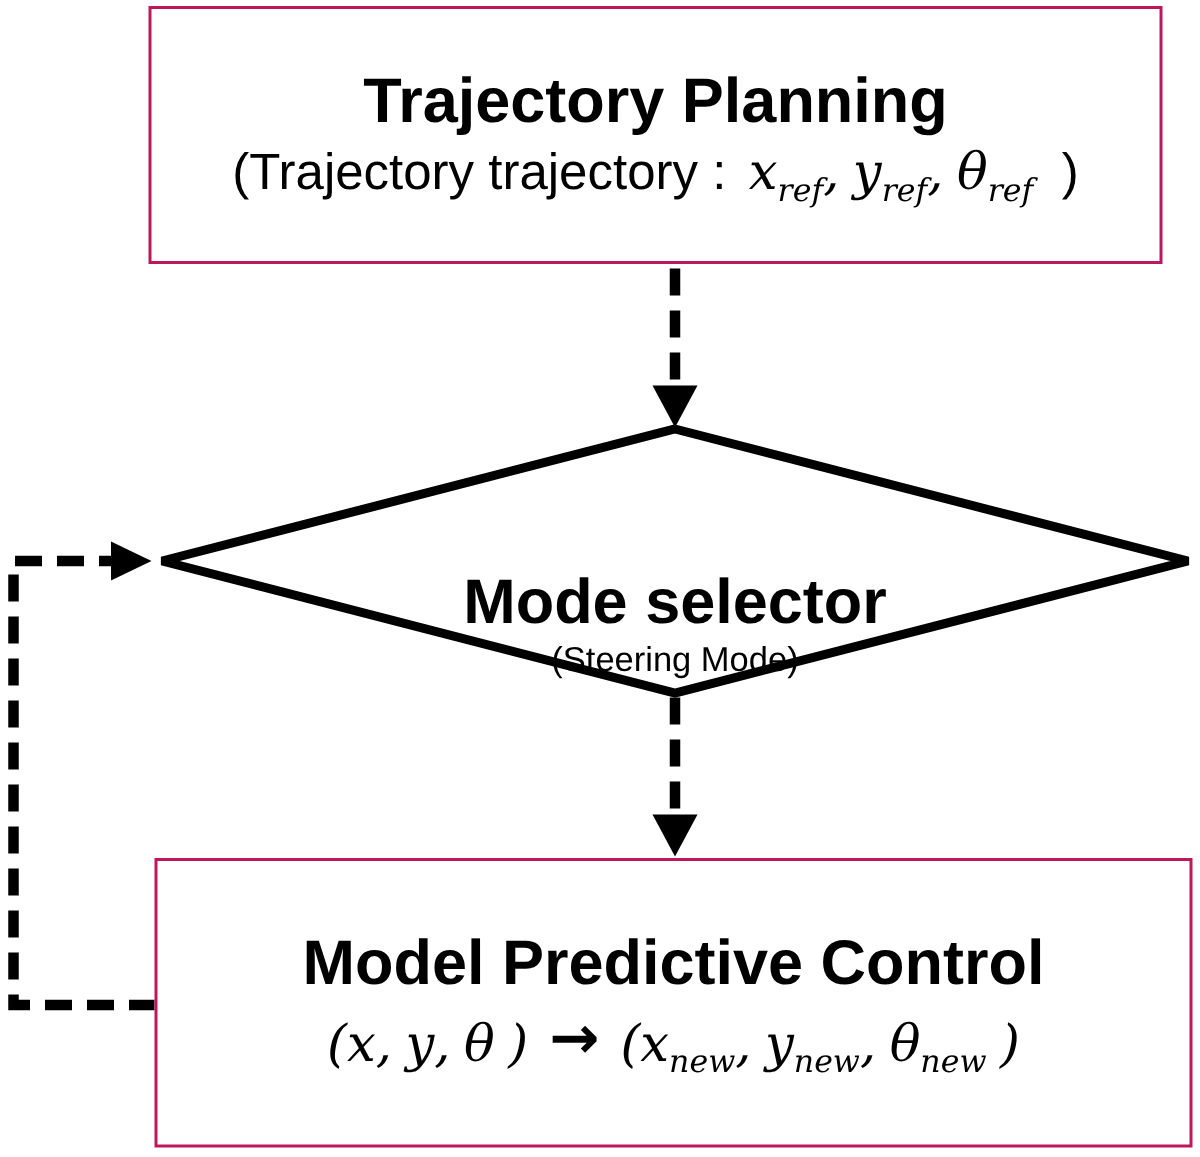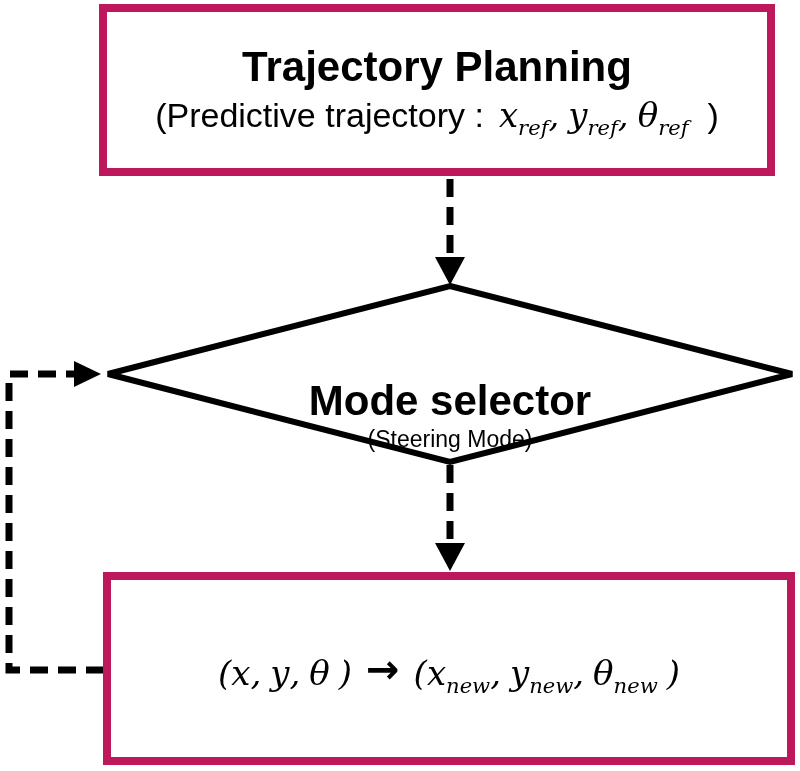--- a/index.html
+++ b/index.html
@@ -19,21 +19,21 @@
   #connector-layer {
     position: absolute;
     left: 0;
     top: 0;
     width: 800px;
     height: 771px;
   }
   .node-box {
     position: absolute;
     box-sizing: border-box;
-    border: 8px solid #be185d;
+    border: 2px solid #be185d;
     background: #ffffff;
     display: flex;
     flex-direction: column;
     justify-content: center;
     align-items: center;
     text-align: center;
   }
   #top-box {
     left: 99px;
     top: 4px;
@@ -123,28 +123,29 @@
     <line x1="450" y1="465" x2="450" y2="544" stroke="#000000" stroke-width="7" stroke-dasharray="18 10"></line>
     <polygon points="435,543 465,543 450,571" fill="#000000"></polygon>
 
     <polyline points="104,670 9,670 9,374 74,374" fill="none" stroke="#000000" stroke-width="7" stroke-dasharray="18 10"></polyline>
     <polygon points="74,361 74,387 101,374" fill="#000000"></polygon>
   </svg>
 
   <div id="top-box" class="node-box">
     <div class="node-title">Trajectory Planning</div>
     <div class="node-subtitle">
-      <span>(Predictive trajectory :</span><span class="math math-group"><span class="mvar"><span>x</span><sub>ref</sub><span class="msep">,</span></span><span class="mvar"><span>y</span><sub>ref</sub><span class="msep">,</span></span><span class="mvar"><span>θ</span><sub>ref</sub><span class="msep"></span></span></span><span class="suffix-paren">)</span>
+      <span>(Trajectory trajectory :</span><span class="math math-group"><span class="mvar"><span>x</span><sub>ref</sub><span class="msep">,</span></span><span class="mvar"><span>y</span><sub>ref</sub><span class="msep">,</span></span><span class="mvar"><span>θ</span><sub>ref</sub><span class="msep"></span></span></span><span class="suffix-paren">)</span>
     </div>
   </div>
 
   <div id="diamond-label">
     <div class="node-title">Mode selector</div>
     <div class="diamond-subtitle">(Steering Mode)</div>
   </div>
 
   <div id="bottom-box" class="node-box">
+    <div class="node-title">Model Predictive Control</div>
     <div class="node-subtitle">
       <span class="math"><span>(</span><span class="mvar"><span>x</span><sub></sub><span class="msep">,</span></span><span class="mvar"><span>y</span><sub></sub><span class="msep">,</span></span><span class="mvar"><span>θ</span><sub></sub><span class="msep"></span></span><span>)</span></span><span class="flow-arrow">→</span><span class="math"><span>(</span><span class="mvar"><span>x</span><sub>new</sub><span class="msep">,</span></span><span class="mvar"><span>y</span><sub>new</sub><span class="msep">,</span></span><span class="mvar"><span>θ</span><sub>new</sub><span class="msep"></span></span><span>)</span></span>
     </div>
   </div>
 
 </div>
 
 </body></html>

